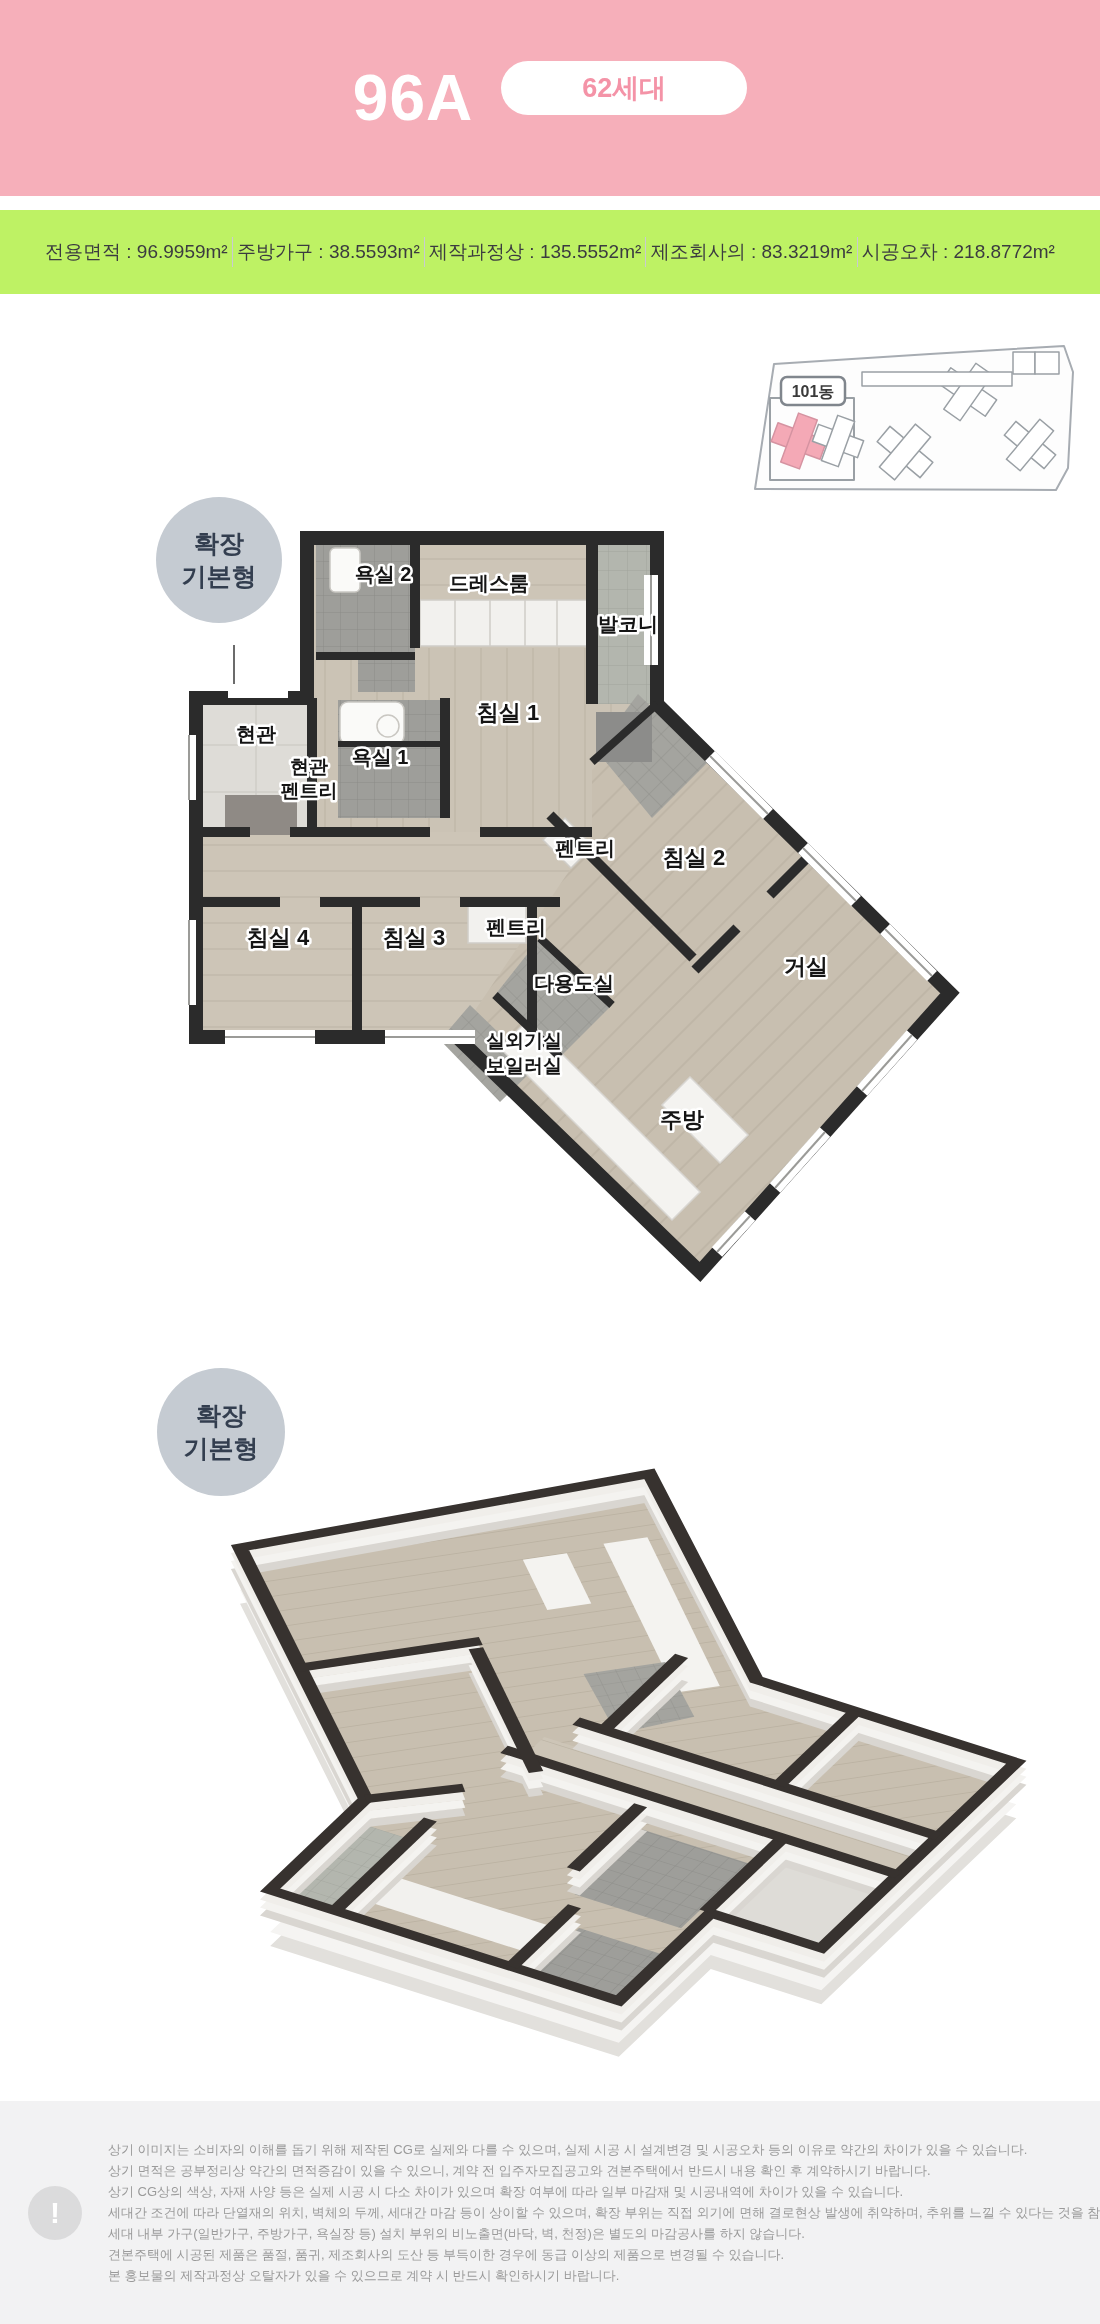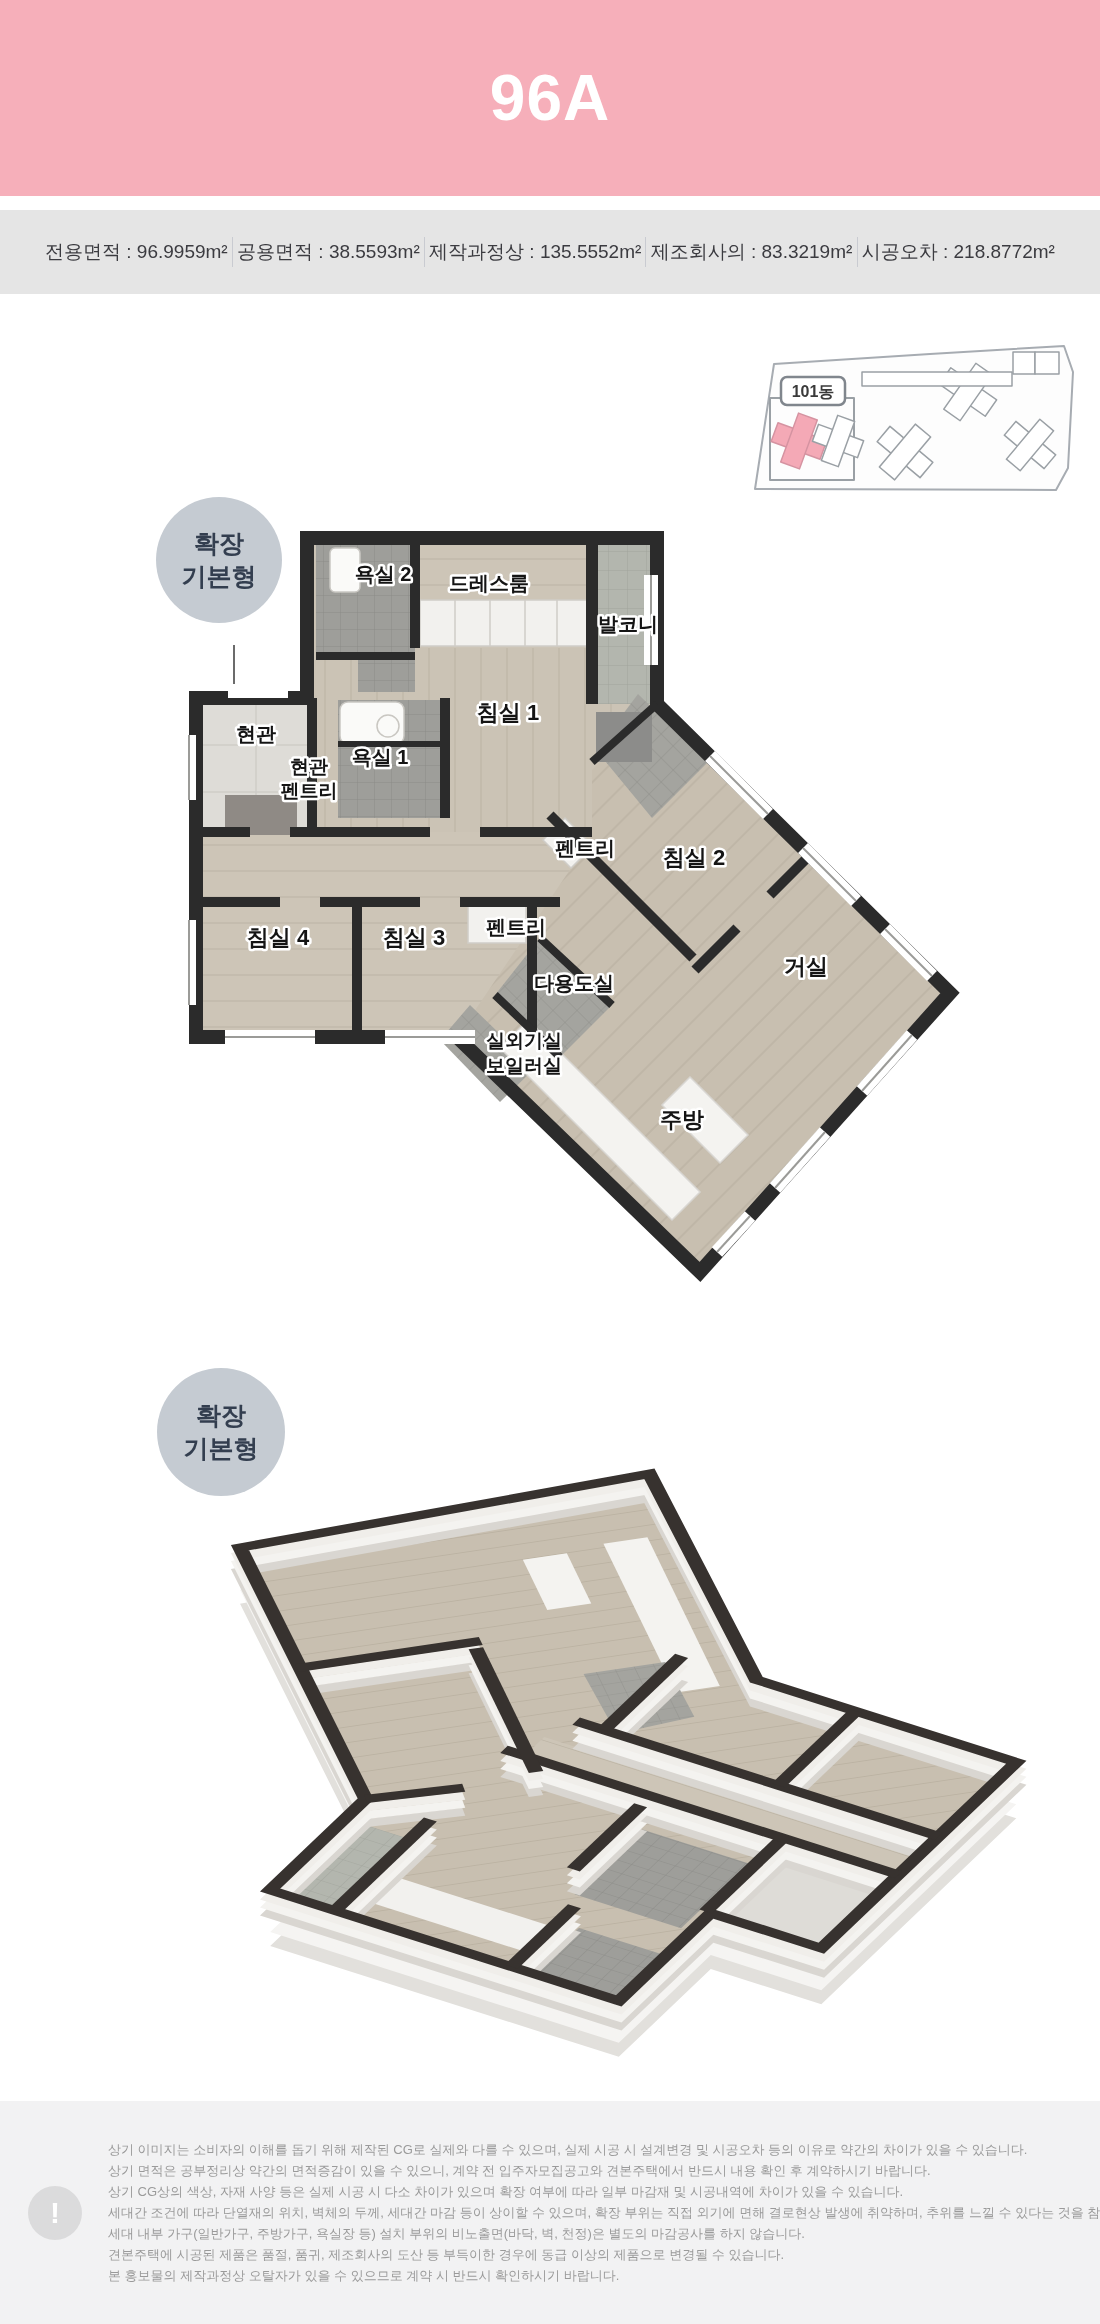--- a/index.html
+++ b/index.html
@@ -9,21 +9,21 @@
   
   .header{position:absolute;left:0;top:0;width:1100px;height:196px;background:#F6AFBA;
           display:flex;align-items:center;justify-content:center;}
   .header-inner{display:flex;align-items:flex-start;gap:28px;}
   .unit-title{font-size:64px;font-weight:800;color:#ffffff;letter-spacing:1px;margin:0;}
   .hh-badge{background:#ffffff;border-radius:28px;height:54px;min-width:178px;
             display:flex;align-items:center;justify-content:center;padding:0 34px;}
   .hh-badge span{font-size:27px;font-weight:700;color:#F493A7;}
 
   
-  .area-bar{position:absolute;left:0;top:210px;width:1100px;height:84px;background:#e5e5e5;
+  .area-bar{position:absolute;left:0;top:210px;width:1100px;height:84px;background:#bef264;
             display:flex;align-items:center;justify-content:space-between;padding:0 45px;box-sizing:border-box;}
   .area-item{font-size:19px;color:#3B3B40;white-space:nowrap;}
   .area-item .lab{font-weight:400;}
   .area-divider{width:1px;height:30px;background:#C9CBD1;}
 
   
   .svg-abs{position:absolute;left:0;}
   svg text{font-family:"Liberation Sans","DejaVu Sans",sans-serif;}
   .room-label{paint-order:stroke;stroke:#ffffff;stroke-width:5px;fill:#141414;font-weight:700;
               text-anchor:middle;stroke-linejoin:round;}
@@ -39,27 +39,30 @@
   .disc-lines p{margin:0;font-size:13px;line-height:21px;color:#9A9A9A;white-space:nowrap;}
 </style>
 </head>
 <body>
 
 <div class="page">
 
   <header class="header">
     <div class="header-inner">
       <h1 class="unit-title">96A</h1>
+      <div class="hh-badge">
+        <span>62세대</span>
+      </div>
     </div>
   </header>
 
   <div class="area-bar">
     <div class="area-item"><span class="lab">전용면적</span><span> : </span><span>96.9959m²</span></div>
     <div class="area-divider"></div>
-    <div class="area-item"><span class="lab">공용면적</span><span> : </span><span>38.5593m²</span></div>
+    <div class="area-item"><span class="lab">주방가구</span><span> : </span><span>38.5593m²</span></div>
     <div class="area-divider"></div>
     <div class="area-item"><span class="lab">제작과정상</span><span> : </span><span>135.5552m²</span></div>
     <div class="area-divider"></div>
     <div class="area-item"><span class="lab">제조회사의</span><span> : </span><span>83.3219m²</span></div>
     <div class="area-divider"></div>
     <div class="area-item"><span class="lab">시공오차</span><span> : </span><span>218.8772m²</span></div>
   </div>
 
   <svg class="svg-abs" style="top:300px" width="1100" height="1010" viewBox="0 300 1100 1010">
     <defs>

